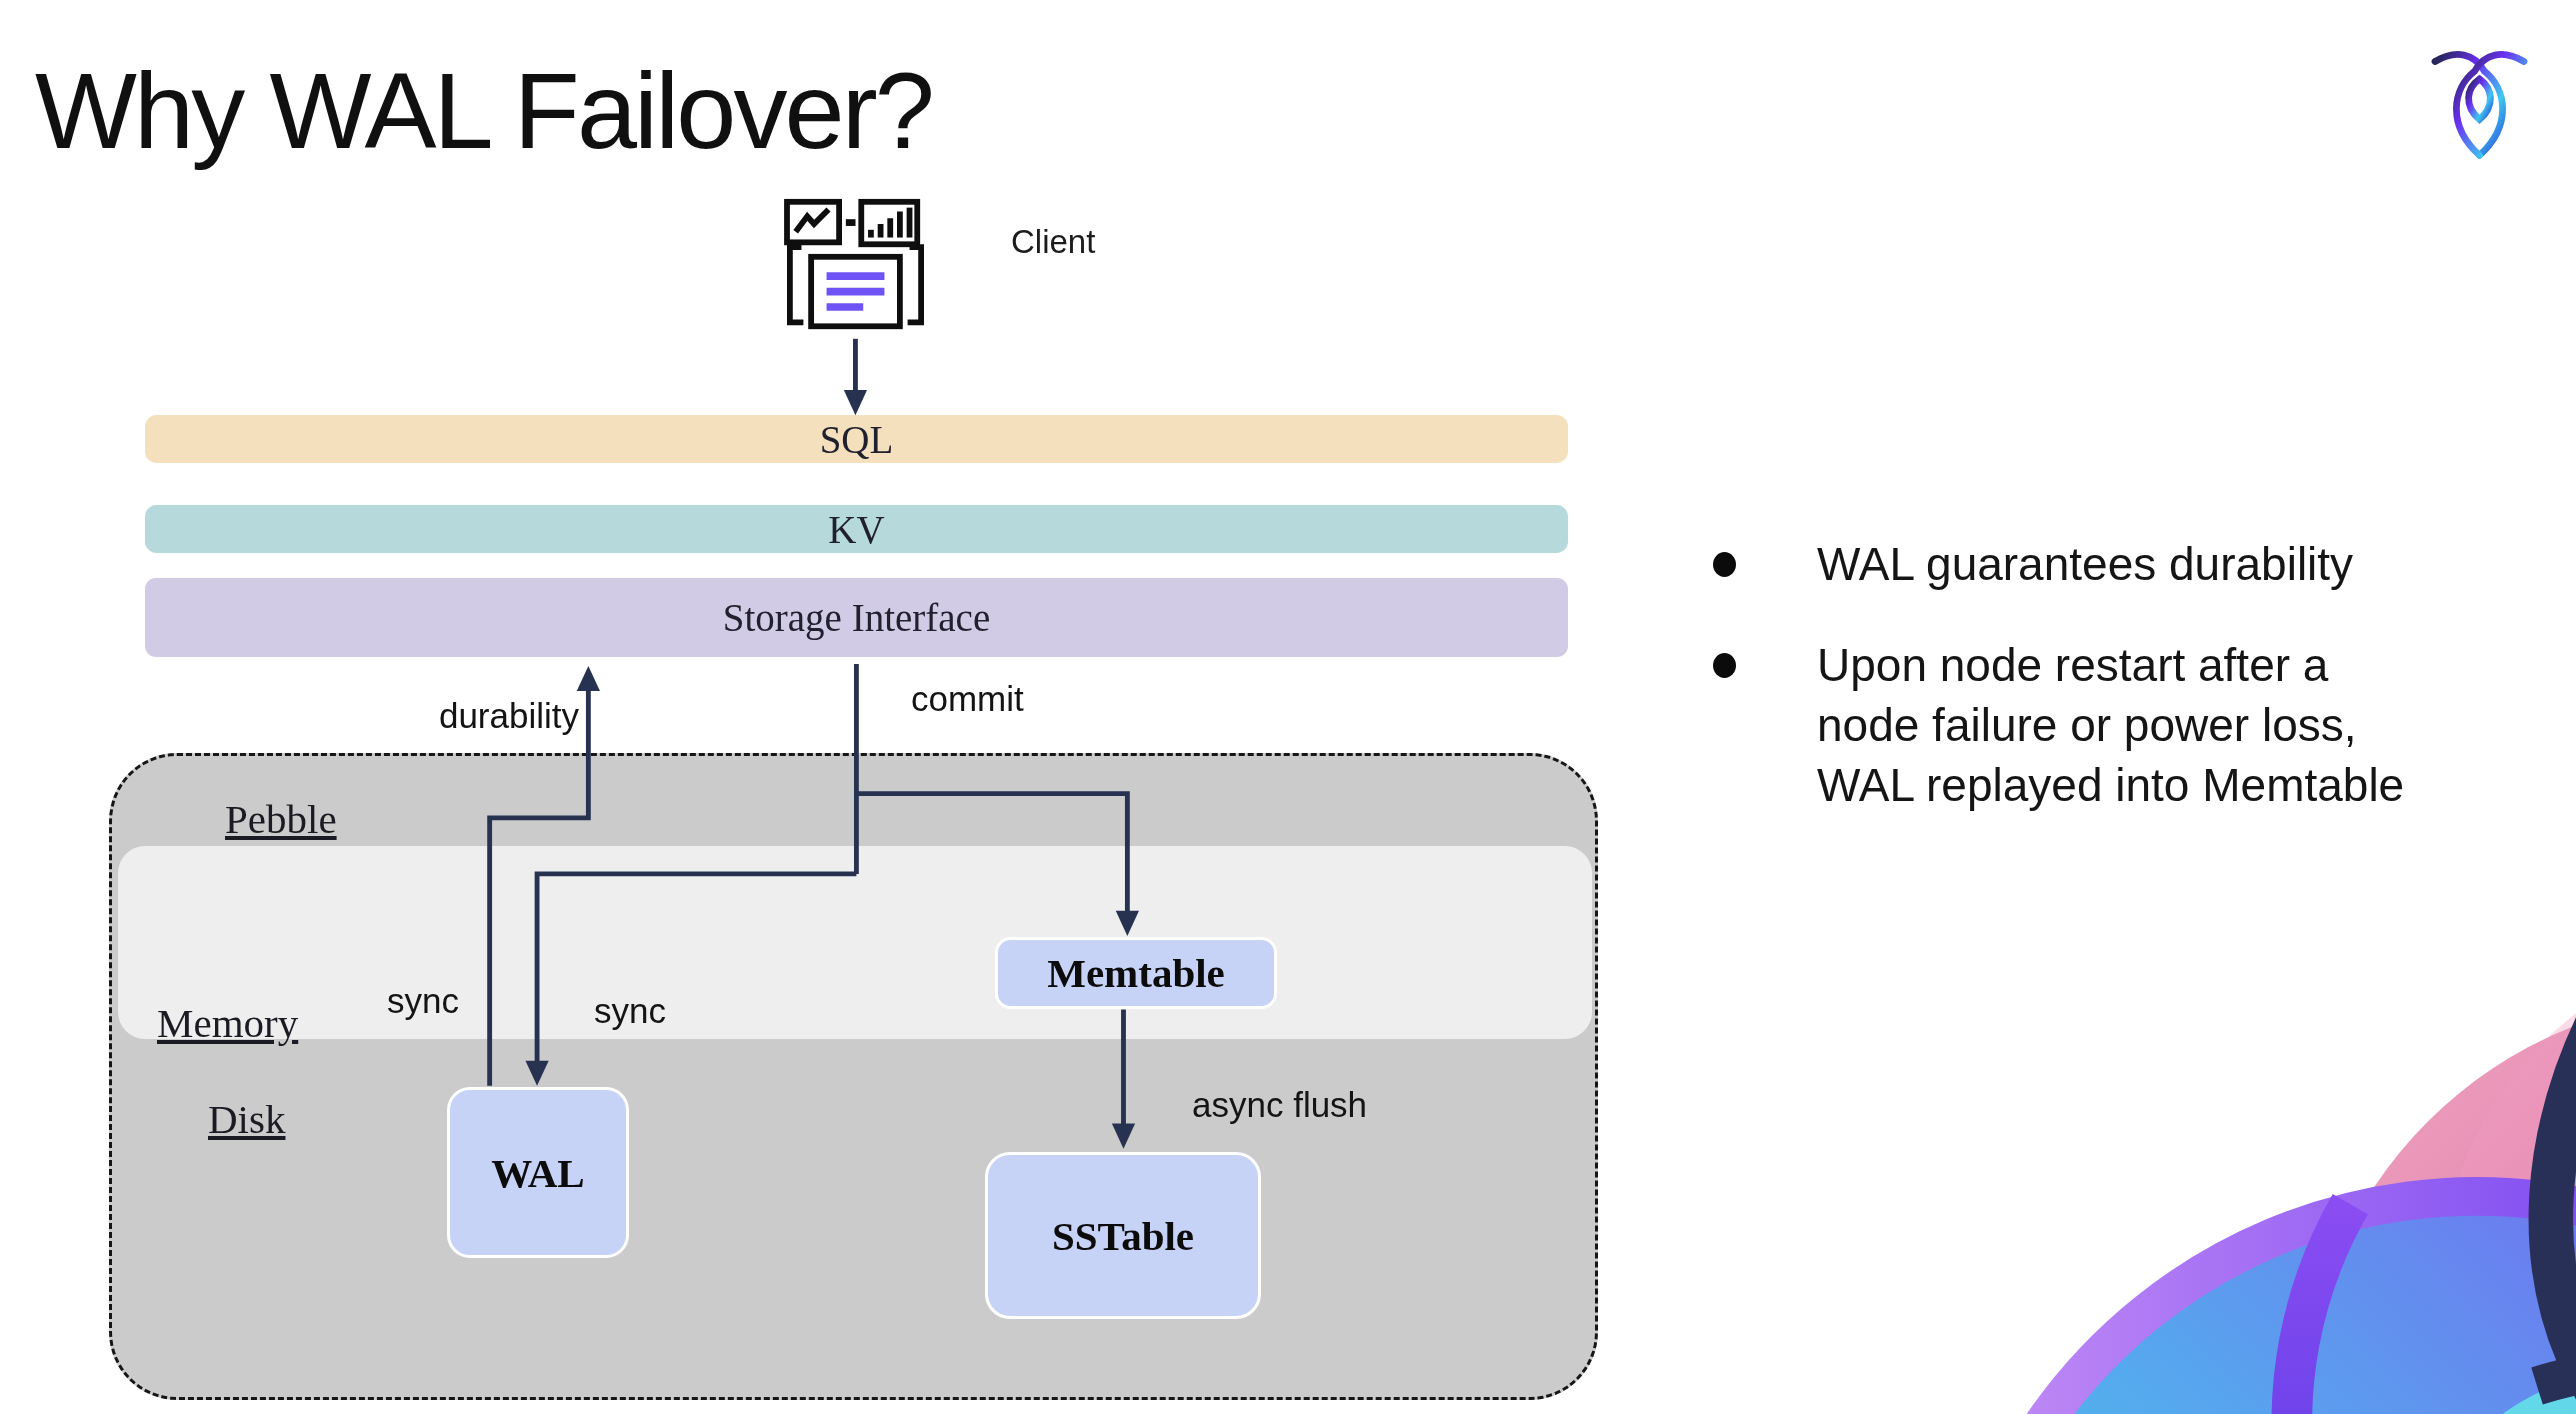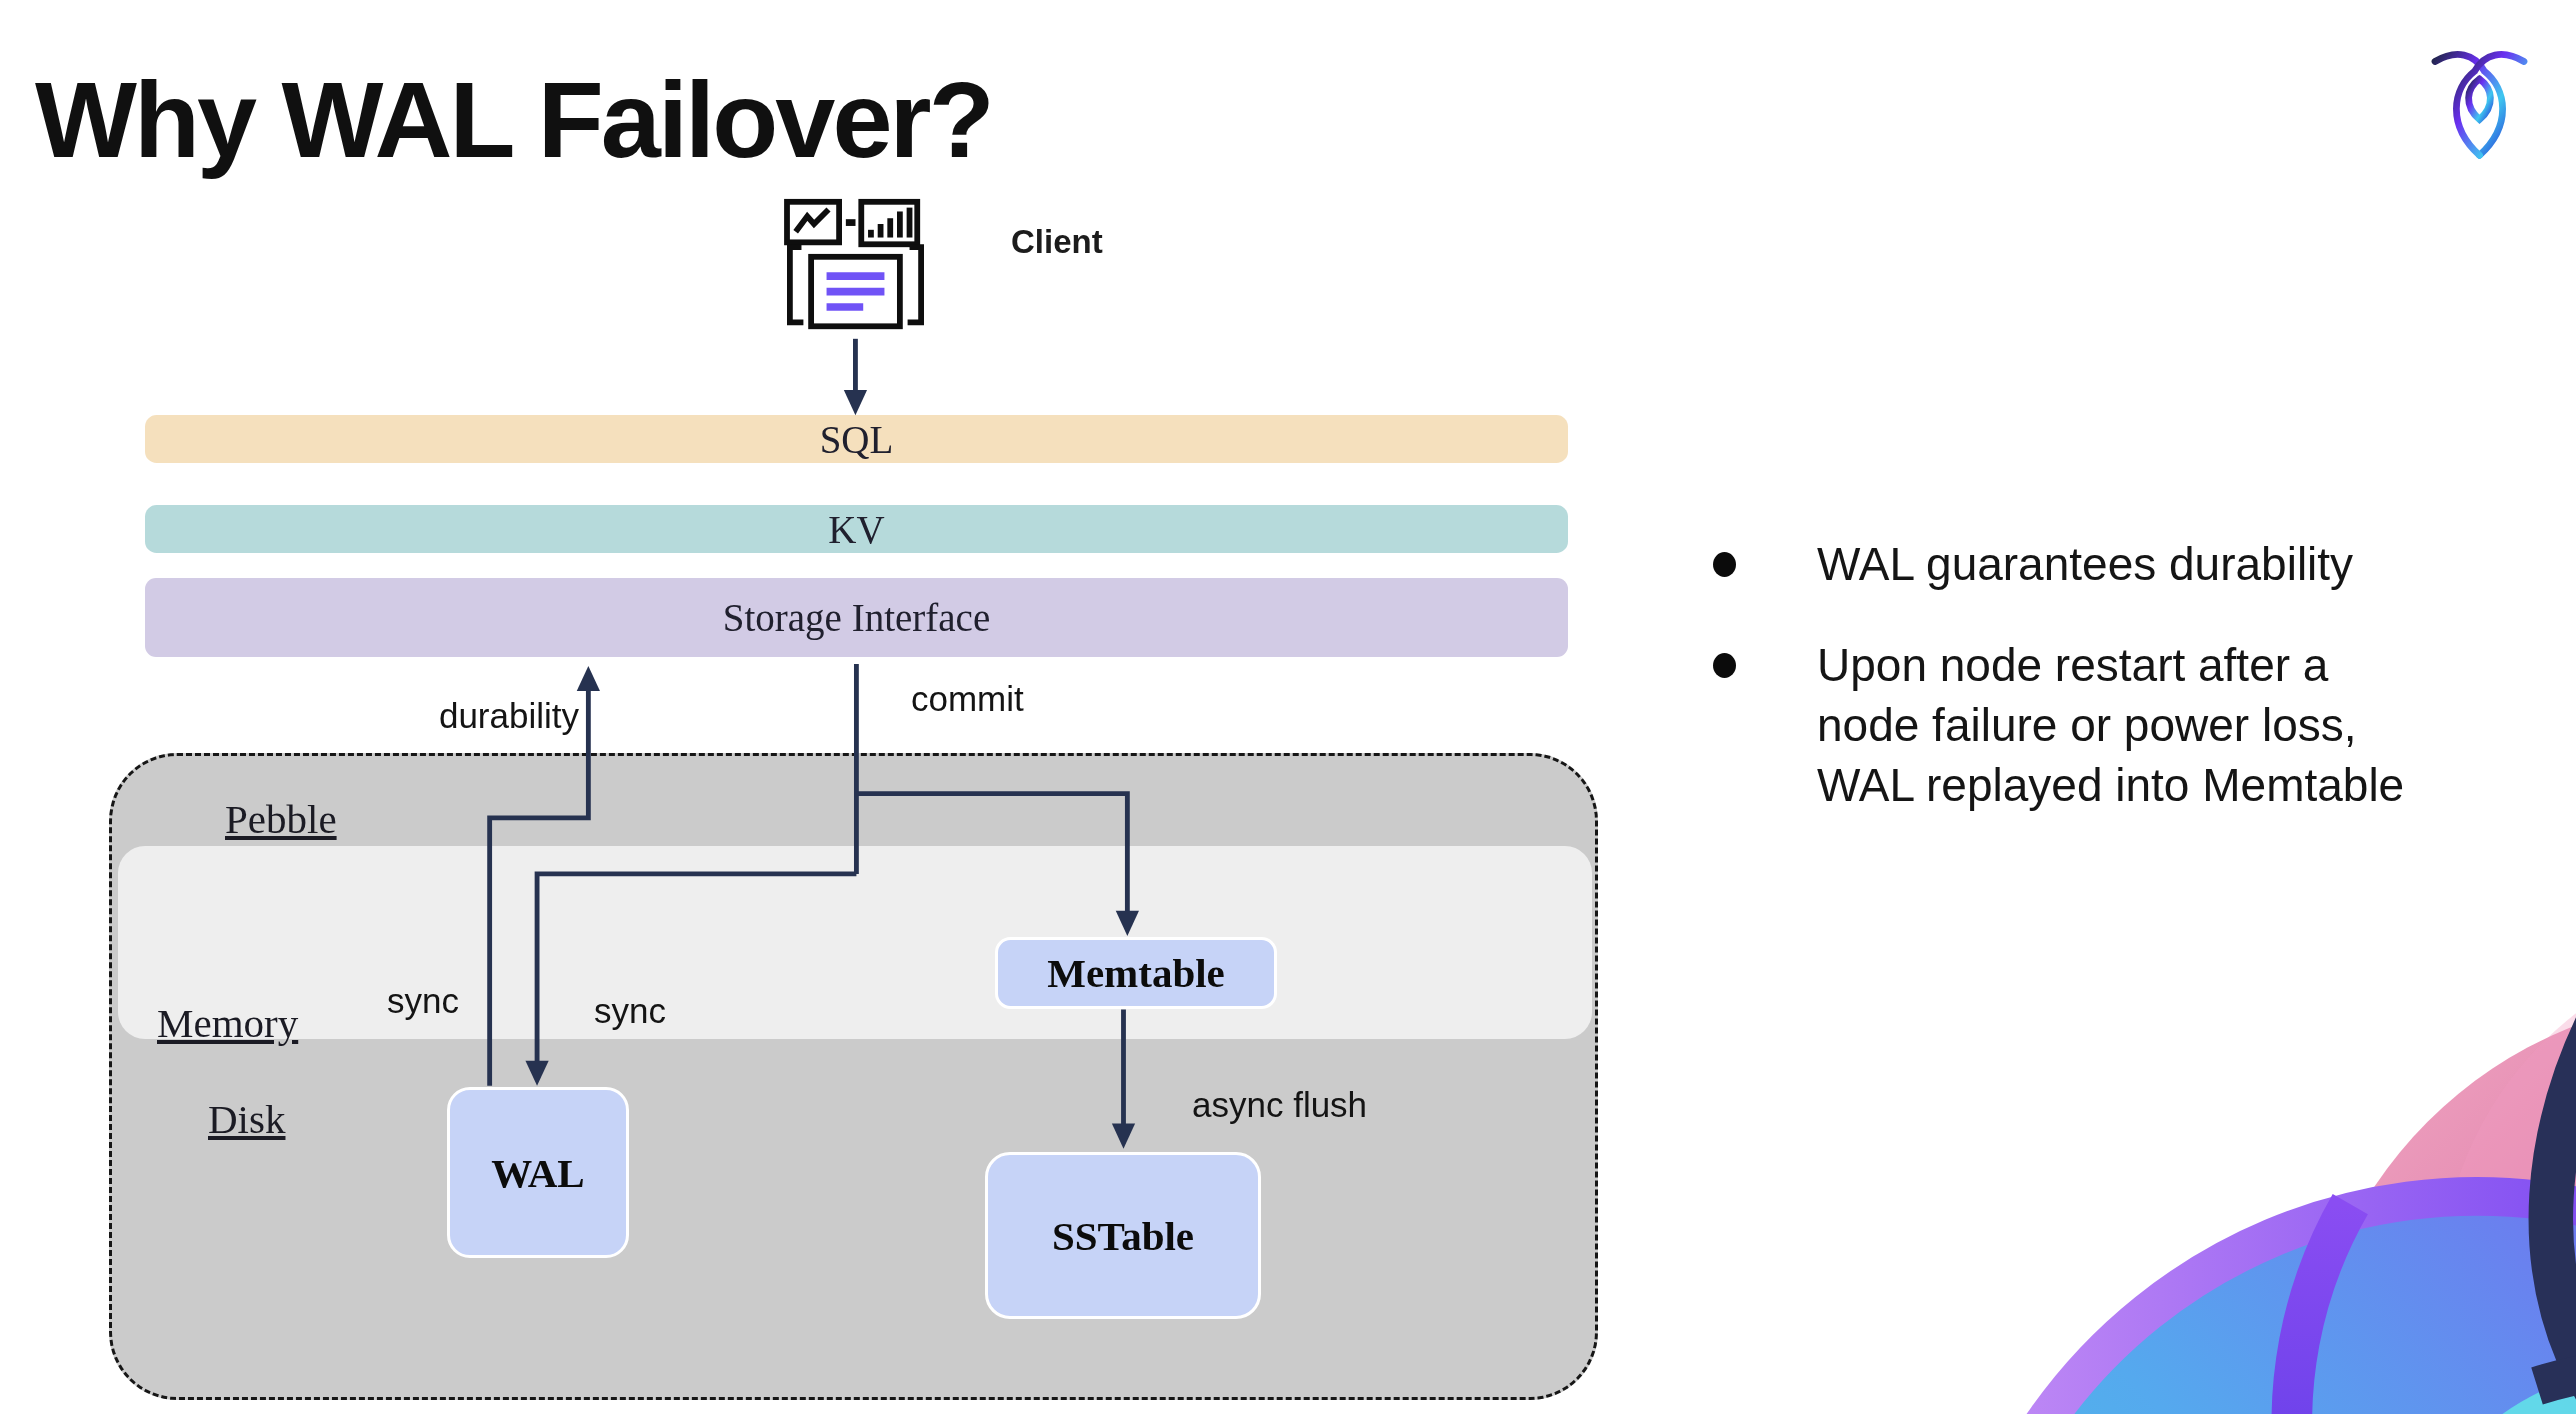--- a/index.html
+++ b/index.html
@@ -1,24 +1,24 @@
 <!DOCTYPE html>
 <html><head>
 <meta charset="utf-8">
 <style>
   html,body{margin:0;padding:0;background:#ffffff;}
   #slide{position:relative;width:2576px;height:1415px;background:#ffffff;overflow:hidden;
          font-family:"Liberation Sans",sans-serif;}
 
   
-  .title{position:absolute;left:35px;top:52px;font-size:108px;font-weight:700;
+  .title{position:absolute;left:35px;top:43px;font-size:108px;font-weight:400;
          letter-spacing:-2.9px;color:#101010;line-height:1.25;text-align:center;}
 
   
-  .client-label{position:absolute;left:1011px;top:223px;font-size:33px;color:#1c1c1c;font-weight:bold;}
+  .client-label{position:absolute;left:1011px;top:223px;font-size:33px;color:#1c1c1c;}
 
   
   .bar{position:absolute;left:145px;width:1423px;border-radius:11.6px;
        display:flex;align-items:center;justify-content:center;
        font-family:"Liberation Serif","DejaVu Serif",serif;font-size:39px;color:#20202e;text-align:center;}
   .bar-sql{top:415px;height:48px;}
   .bar-kv{top:505px;height:48px;}
   .bar-storage{top:578px;height:79px;border-radius:11px;}
 
   

